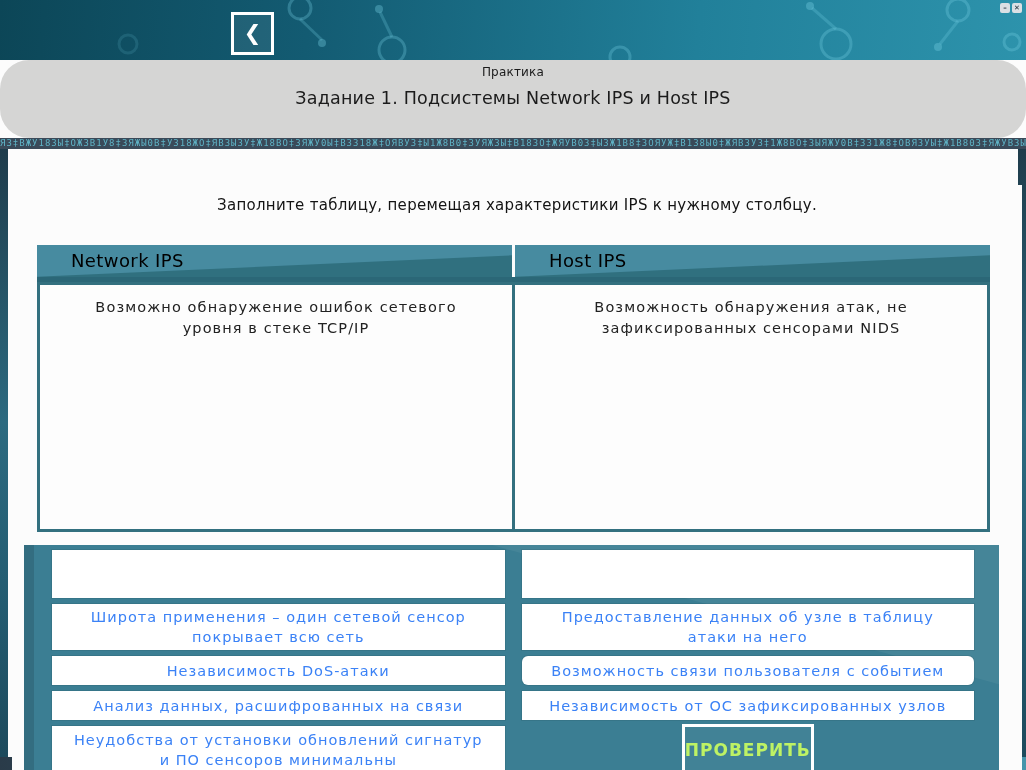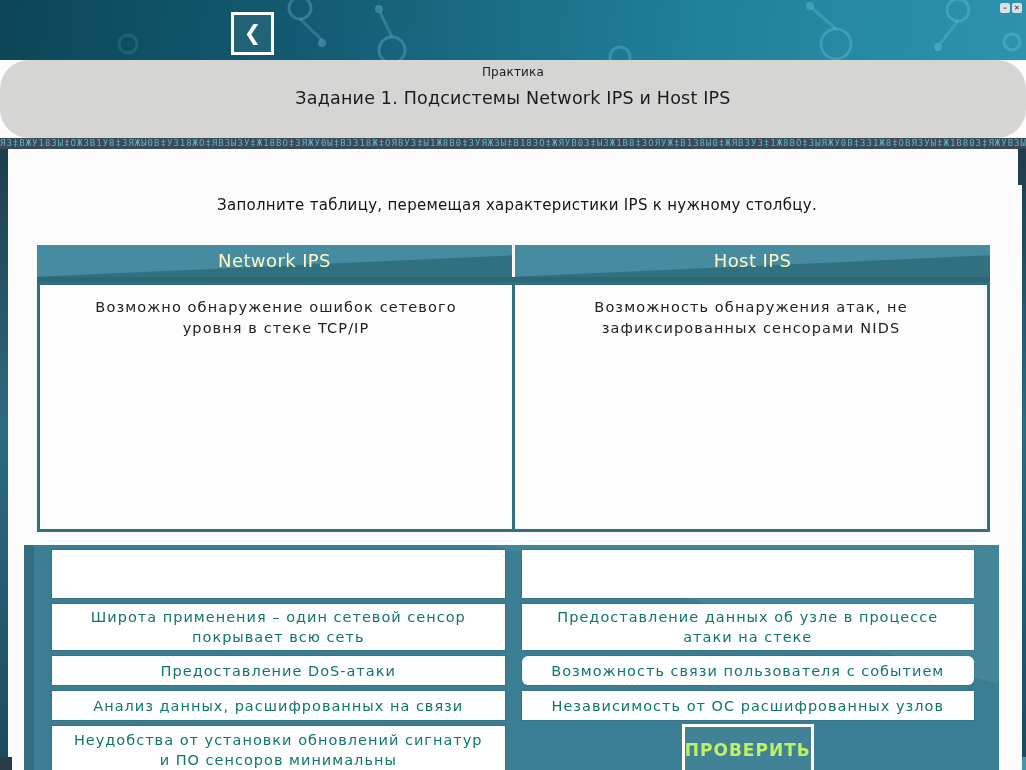--- a/index.html
+++ b/index.html
@@ -52,21 +52,21 @@
   .content{position:absolute;left:12px;top:149px;width:1010px;height:608px;background:#fcfcfc;margin-top:36px;}
   .instruction{
     position:absolute;left:0;top:11px;width:100%;text-align:center;
     font-size:15px;color:#141414;letter-spacing:.3px;
   }
   
   .ipstable{position:absolute;left:25px;top:60px;width:953px;height:287px;}
   .thead{position:relative;height:37px;display:flex;gap:3px;}
   .thcell{
     position:relative;flex:1;background:#478ba0;overflow:hidden;
-    color:#fef9c3;font-size:18px;letter-spacing:.4px;text-align:center;line-height:31px;
+    color:#000000;font-size:18px;letter-spacing:.4px;line-height:31px;padding-left:34px;
   }
   .thcell::after{
     content:"";position:absolute;left:0;top:0;right:0;bottom:0;
     background:#30707f;
     clip-path:polygon(0 86%,100% 28%,100% 100%,0 100%);
   }
   .thcell span{position:relative;z-index:2;}
   .thband{position:absolute;left:0;right:0;bottom:0;height:5px;background:#2b6777;z-index:3;}
   .tbody{
     position:absolute;left:0;top:37px;right:0;bottom:0;
@@ -91,21 +91,21 @@
     background:rgba(255,255,255,0.055);
     clip-path:polygon(48% 0,100% 0,100% 58%);
   }
   .poolgrid{
     position:absolute;left:28px;right:25px;top:5px;bottom:11px;z-index:2;
     display:grid;grid-template-columns:1fr 1fr;column-gap:17px;
     grid-template-rows:48px 46px 29px 29px 47px;row-gap:6px;
   }
   .slot,.drag{
     background:#ffffff;display:flex;align-items:center;justify-content:center;
-    text-align:center;font-size:14.5px;line-height:20px;color:#0f766e;
+    text-align:center;font-size:14.5px;line-height:20px;color:#3b82f6;
     letter-spacing:1px;padding:0 14px;box-shadow:0 0 0 1px rgba(0,0,0,0.07);
   }
   .drag{cursor:grab;}
   .btncell{display:flex;align-items:center;justify-content:center;}
   .checkbtn{
     width:132px;height:51px;border:3px solid #ffffff;background:rgba(255,255,255,0.03);
     color:#bef264;font-size:17px;font-weight:bold;letter-spacing:1px;
     display:flex;align-items:center;justify-content:center;cursor:pointer;
     font-family:inherit;
   }
@@ -179,27 +179,27 @@
       </div>
     </div>
 
     <div class="pool">
       <div class="poolgrid">
 
         <div class="slot" style="grid-column:1;grid-row:1;"></div>
         <div class="slot" style="grid-column:2;grid-row:1;"></div>
 
         <div class="drag" style="grid-column:1;grid-row:2;">Широта применения – один сетевой сенсор покрывает всю сеть</div>
-        <div class="drag" style="grid-column:2;grid-row:2;">Предоставление данных об узле в процессе атаки на стеке</div>
-
-        <div class="drag" style="grid-column:1;grid-row:3;">Предоставление DoS-атаки</div>
+        <div class="drag" style="grid-column:2;grid-row:2;">Предоставление данных об узле в таблицу атаки на него</div>
+
+        <div class="drag" style="grid-column:1;grid-row:3;">Независимость DoS-атаки</div>
         <div class="drag" style="grid-column:2;grid-row:3;border-radius:6px;">Возможность связи пользователя с событием</div>
 
         <div class="drag" style="grid-column:1;grid-row:4;">Анализ данных, расшифрованных на связи</div>
-        <div class="drag" style="grid-column:2;grid-row:4;">Независимость от ОС расшифрованных узлов</div>
+        <div class="drag" style="grid-column:2;grid-row:4;">Независимость от ОС зафиксированных узлов</div>
 
         <div class="drag" style="grid-column:1;grid-row:5;">Неудобства от установки обновлений сигнатур и ПО сенсоров минимальны</div>
         <div class="btncell" style="grid-column:2;grid-row:5;">
           <div class="checkbtn">ПРОВЕРИТЬ</div>
         </div>
 
       </div>
     </div>
 
   </div>

